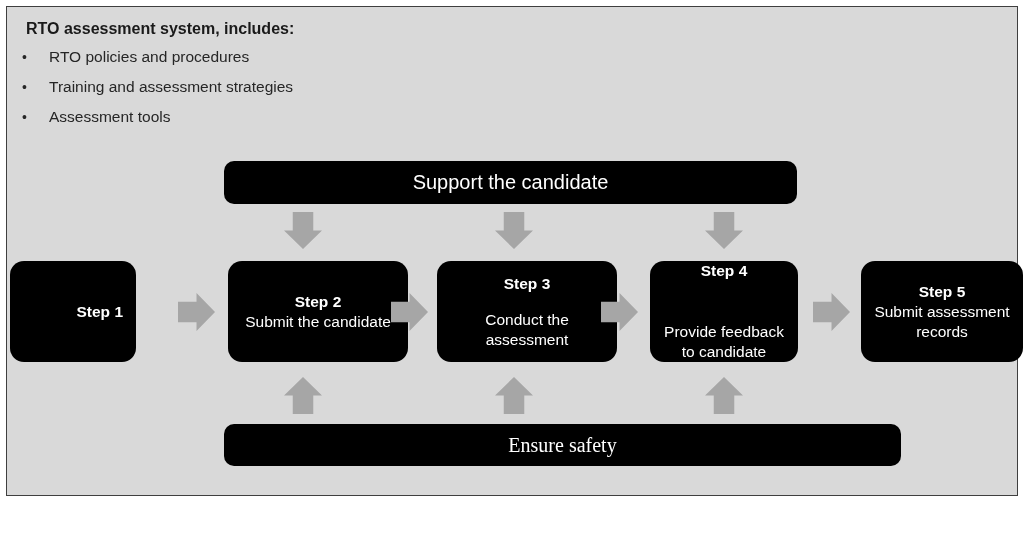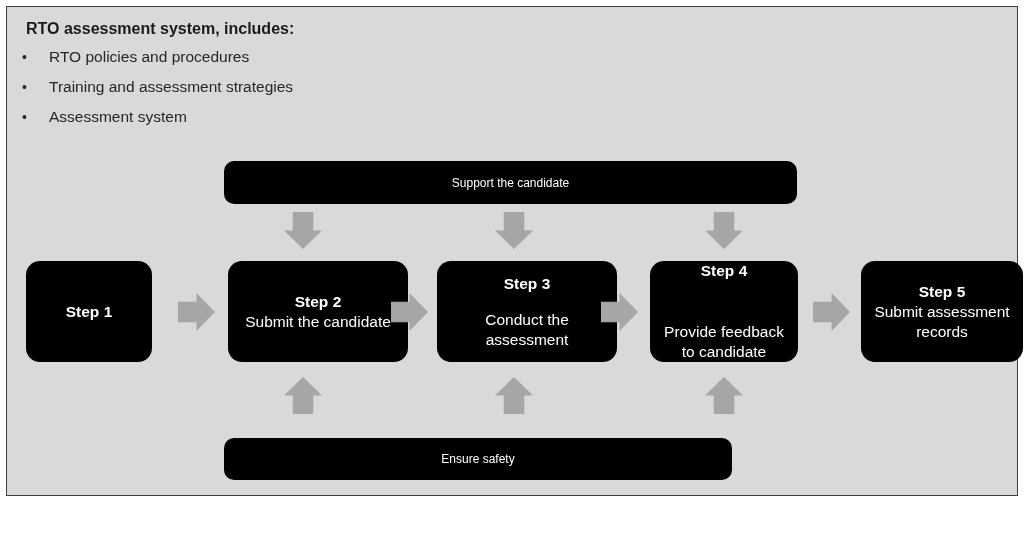--- a/index.html
+++ b/index.html
@@ -45,43 +45,43 @@
     color: #262626;
   }
   .bar {
     position: absolute;
     background: #000000;
     color: #ffffff;
     border-radius: 10px;
     display: flex;
     align-items: center;
     justify-content: center;
-    font-size: 12px;
+    font-size: 20px;
   }
   .bar-support { left: 217px; top: 154px; width: 573px; height: 43px; }
-  .bar-safety  { left: 217px; top: 431px; width: 508px; height: 42px; }
+  .bar-safety  { left: 217px; top: 417px; width: 677px; height: 42px; font-family: Liberation Serif, serif; }
   .step {
     position: absolute;
     top: 254px;
     height: 101px;
     background: #000000;
     color: #ffffff;
     border-radius: 14px;
     display: flex;
     flex-direction: column;
     align-items: center;
     justify-content: center;
     text-align: center;
     font-size: 15.5px;
     line-height: 20px;
     padding: 0 13px;
     box-sizing: border-box;
   }
   .step .step-title { font-weight: bold; }
-  .step-1 { left:   19px; width: 126px; }
+  .step-1 { left:   3px; width: 126px; align-items: flex-end; }
   .step-2 { left: 221px; width: 180px; }
   .step-3 { left: 430px; width: 180px; gap: 16px; }
   .step-4 { left: 643px; width: 148px; justify-content: space-between; }
   .step-5 { left: 854px; width: 162px; }
   .arrow {
     position: absolute;
     background: #a6a6a6;
   }
   .arrow-down {
     width: 38px; height: 37px; top: 205px;
@@ -114,21 +114,21 @@
     <li>
       <span class="bullet-dot">•</span>
       <span>RTO policies and procedures</span>
     </li>
     <li>
       <span class="bullet-dot">•</span>
       <span>Training and assessment strategies</span>
     </li>
     <li>
       <span class="bullet-dot">•</span>
-      <span>Assessment system</span>
+      <span>Assessment tools</span>
     </li>
   </ul>
 
   <div class="bar bar-support">Support the candidate</div>
 
   <div class="arrow arrow-down da-1"></div>
   <div class="arrow arrow-down da-2"></div>
   <div class="arrow arrow-down da-3"></div>
 
   <div class="step step-1">

